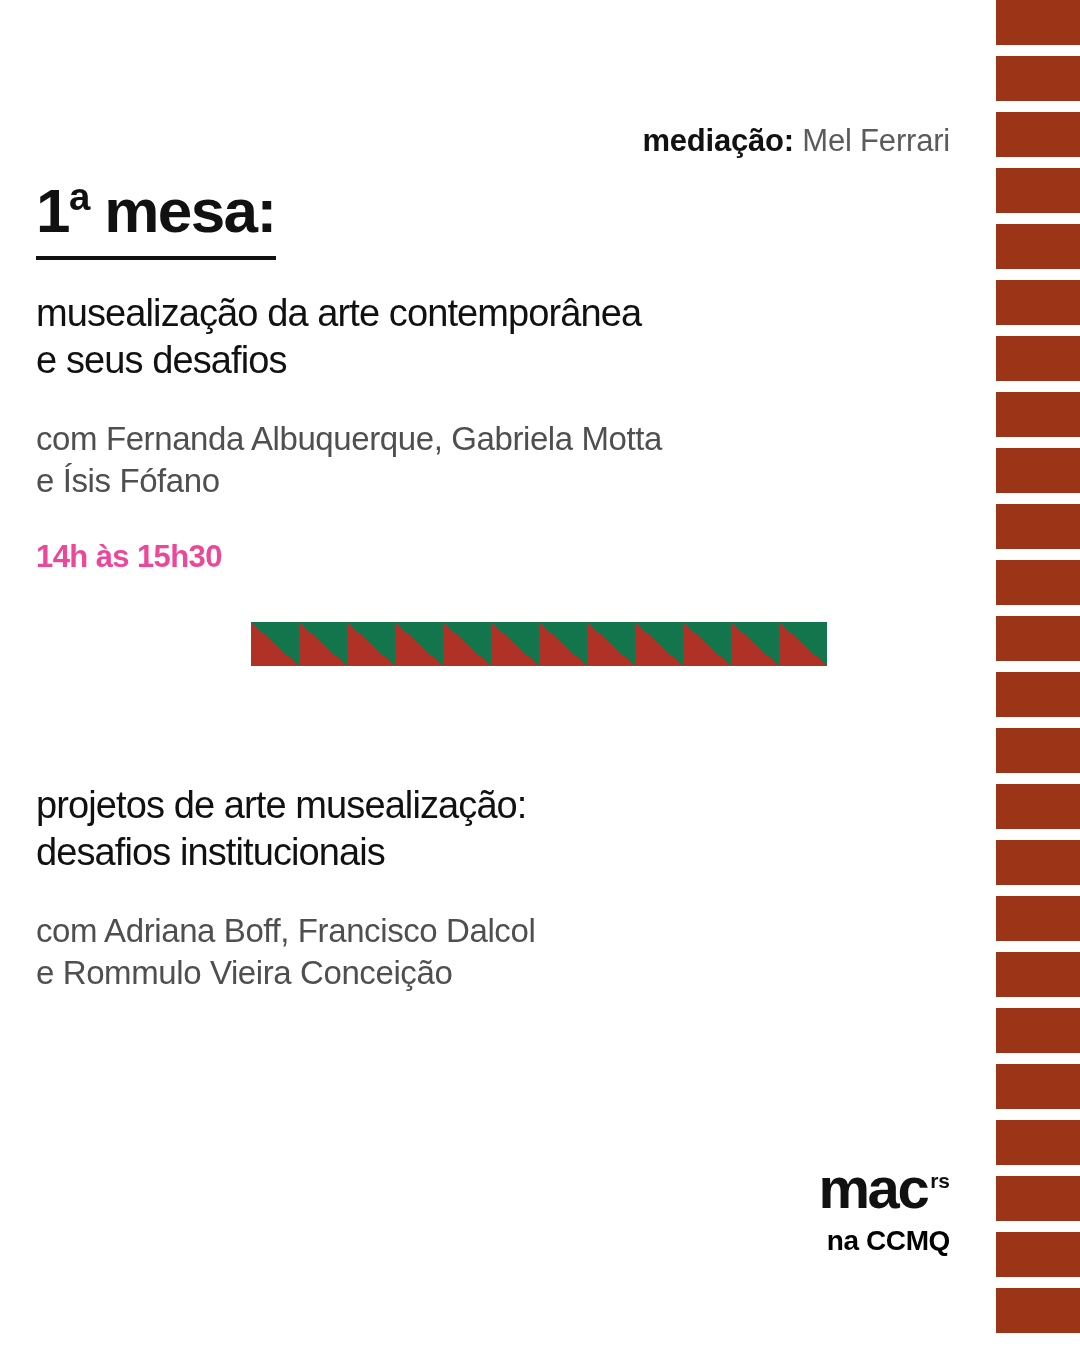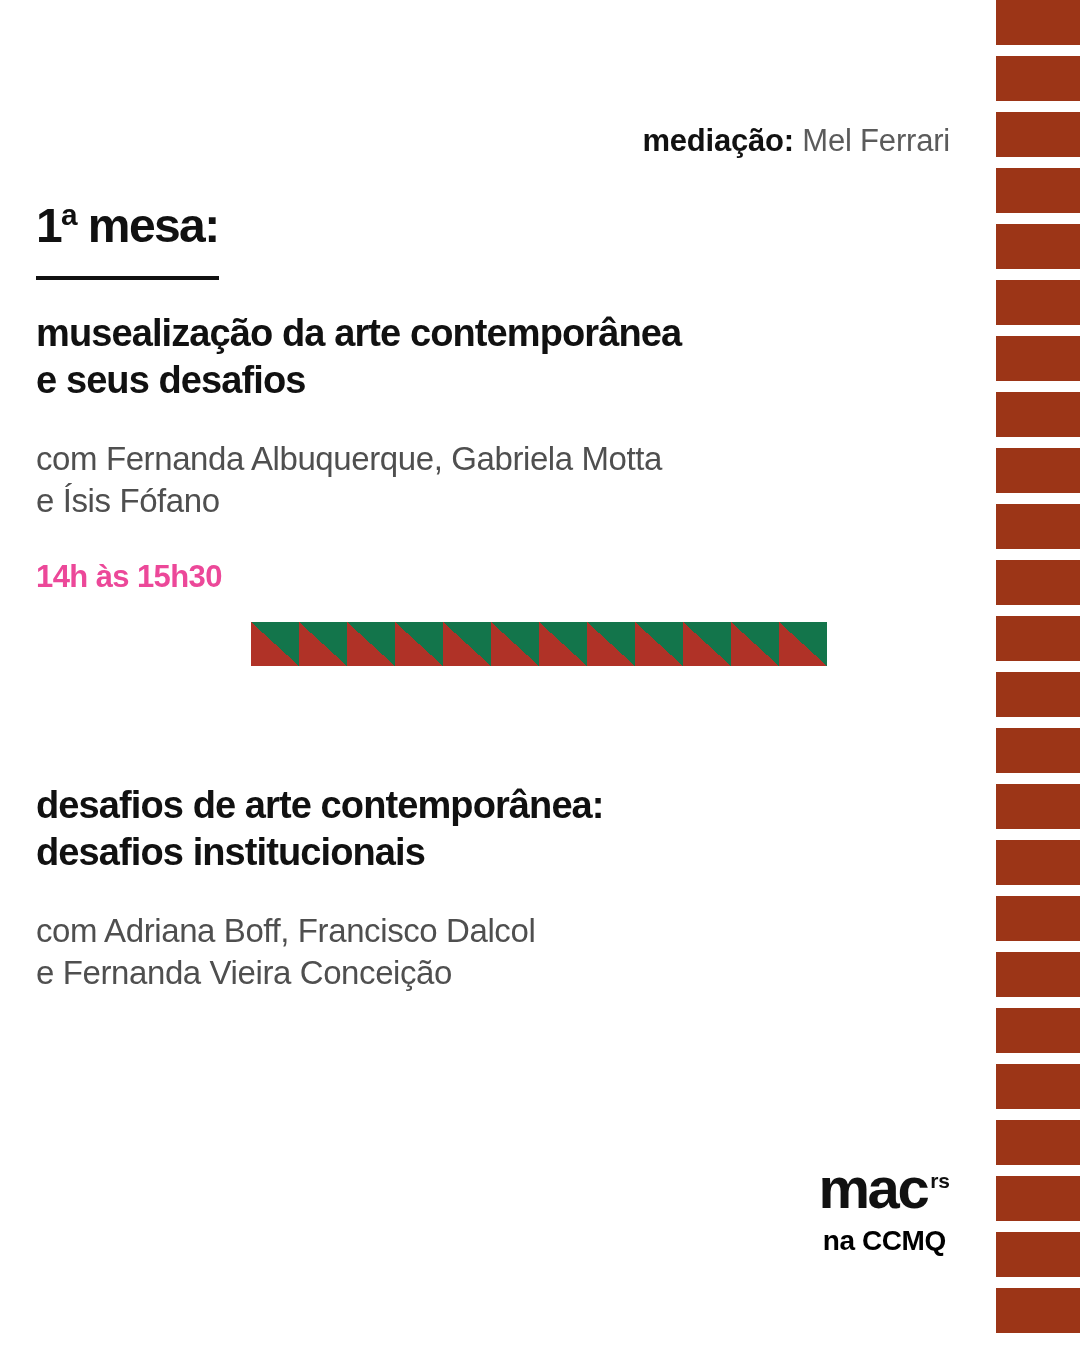--- a/index.html
+++ b/index.html
@@ -65,40 +65,39 @@
   .mediacao .val {
     font-weight: 400;
     color: #5b5b5b;
   }
 
   .mesa-block { position: absolute; left: 36px; }
   .mesa1 { top: 180px; }
   .mesa2 { top: 752px; }
 
   .mesa-title {
-    font-size: 48px;
+    font-size: 62px;
     font-weight: 700;
     letter-spacing: -1.6px;
     line-height: 1.0;
     color: #111111;
     display: inline-block;
-    padding-bottom: 26px;
+    padding-bottom: 14px;
     border-bottom: 4px solid #111111;
-    margin-top: 22px;
   }
   .mesa-title sup {
     font-size: 0.62em;
     vertical-align: super;
     line-height: 0;
   }
 
   .mesa-subject {
     margin-top: 30px;
     font-size: 38px;
-    font-weight: 700;
+    font-weight: 400;
     letter-spacing: -0.9px;
     line-height: 1.24;
     color: #111111;
     max-width: 860px;
     white-space: pre-line;
   }
 
   .mesa-people {
     margin-top: 34px;
     font-size: 33px;
@@ -132,21 +131,21 @@
     height: 44px;
     background:
       linear-gradient(to bottom left, #13754b 50%, #b03227 50%);
   }
 
   
   .logo {
     position: absolute;
     right: 46px;
     bottom: 55px;
-    text-align: center;
+    text-align: right;
   }
   .logo-main {
     font-size: 58px;
     font-weight: 700;
     letter-spacing: -2.5px;
     color: #111111;
     line-height: 1;
     display: inline-block;
   }
   .logo-main .rs {
@@ -194,24 +193,24 @@
       <div class="tri"></div>
       <div class="tri"></div>
       <div class="tri"></div>
       <div class="tri"></div>
       <div class="tri"></div>
       <div class="tri"></div>
       <div class="tri"></div>
     </div>
 
     <div class="mesa-block mesa2">
-      <div class="mesa-subject">desafios de arte contemporânea:
+      <div class="mesa-subject">projetos de arte musealização:
 desafios institucionais</div>
       <div class="mesa-people">com Adriana Boff, Francisco Dalcol
-e Fernanda Vieira Conceição</div>
+e Rommulo Vieira Conceição</div>
     </div>
 
     <div class="logo">
       <div class="logo-main"><span>mac</span><span class="rs">rs</span></div>
       <div class="logo-sub">na CCMQ</div>
     </div>
 
   </div>
 
   <div class="brick-column">

